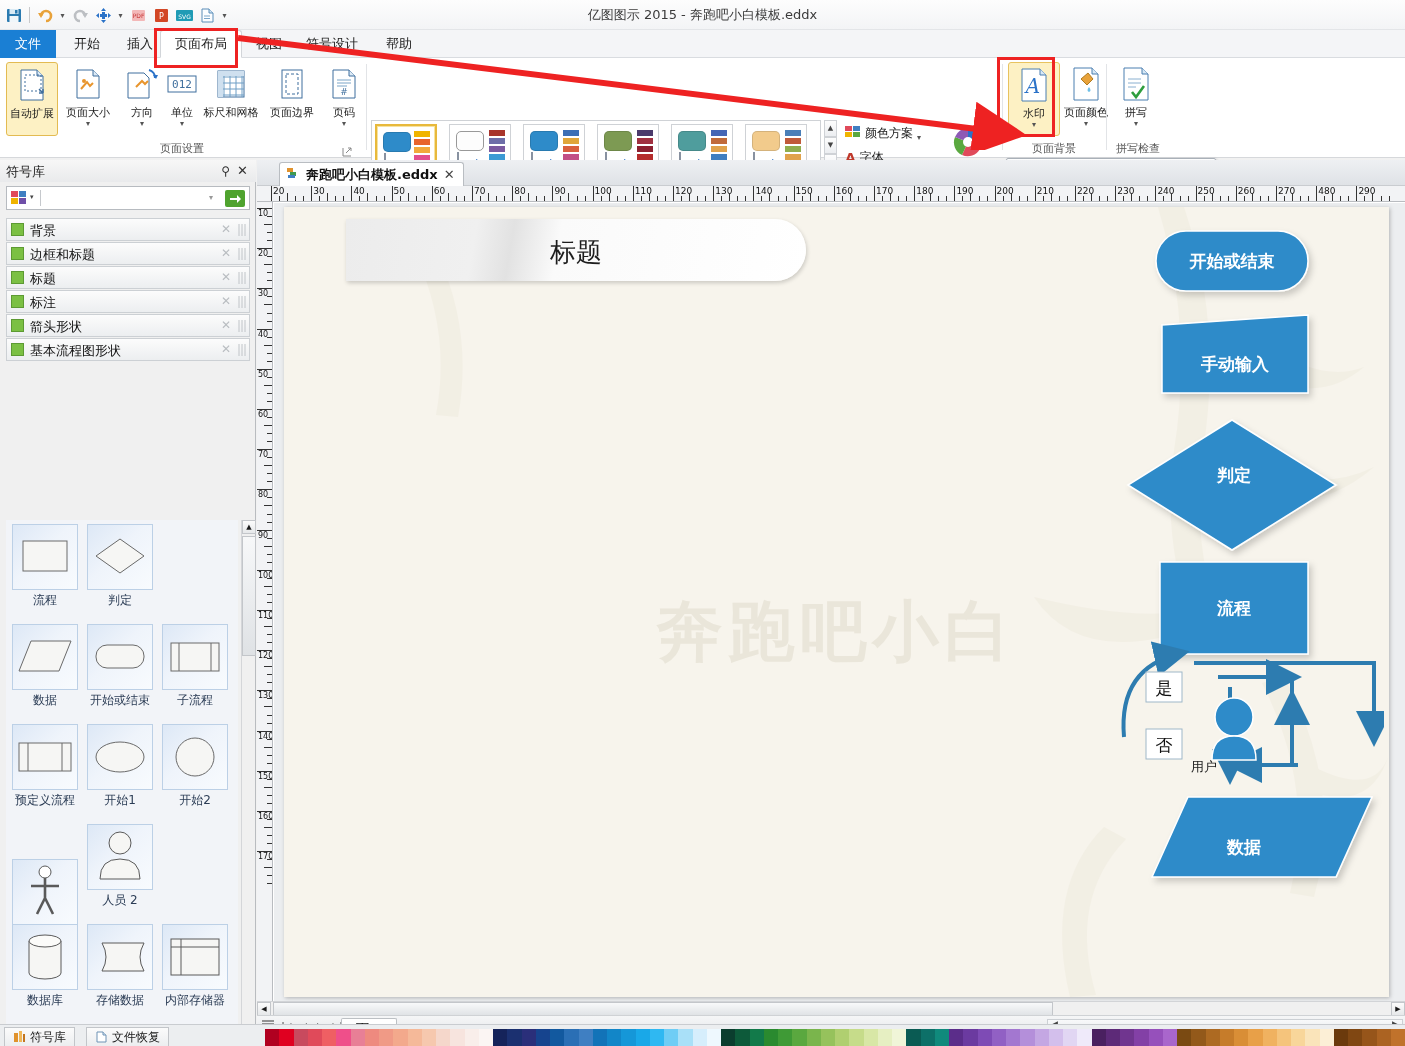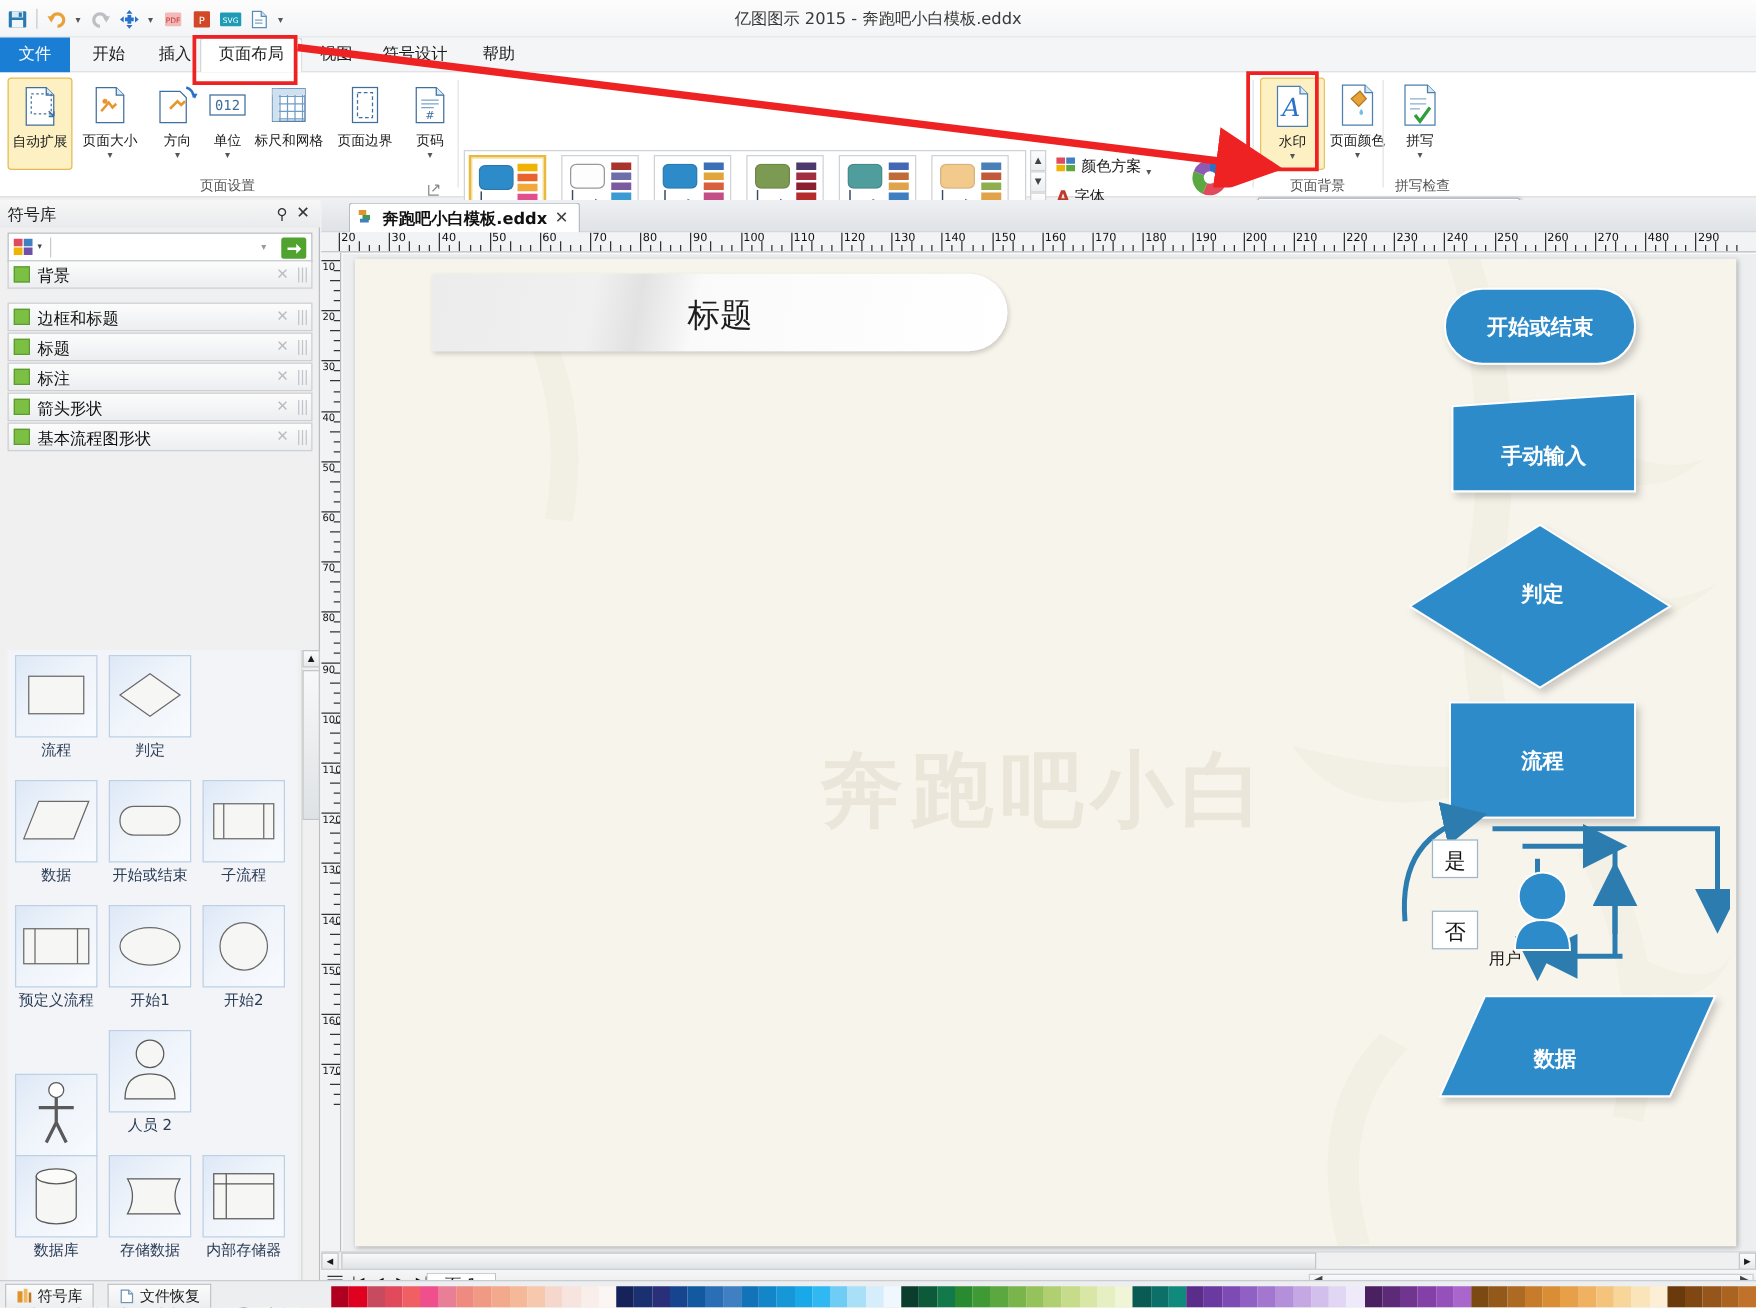--- a/index.html
+++ b/index.html
@@ -510,21 +510,21 @@
     <div class="scar">▾</div>
     <div class="sdiv"></div>
     <div class="sdrop">▾</div>
     <div class="sgo">
       <svg width="13" height="12" viewBox="0 0 13 12">
           <path d="M1 5 h7 v-3 l4 4 -4 4 v-3 h-7z" fill="#fff"></path>
         </svg>
     </div>
   </div>
 
-  <div class="libitem" style="top:48px;">
+  <div class="libitem" style="top:58px;">
     <div class="lbox"></div>
     <div class="llbl">背景</div>
     <div class="lx">✕</div>
     <div class="lgrip"><svg width="9" height="14">
           <g stroke="#c0c4c8">
             <path d="M2 1 v12 M5 1 v12 M8 1 v12"></path>
           </g>
         </svg></div>
   </div>
   <div class="libitem" style="top:82px;">

